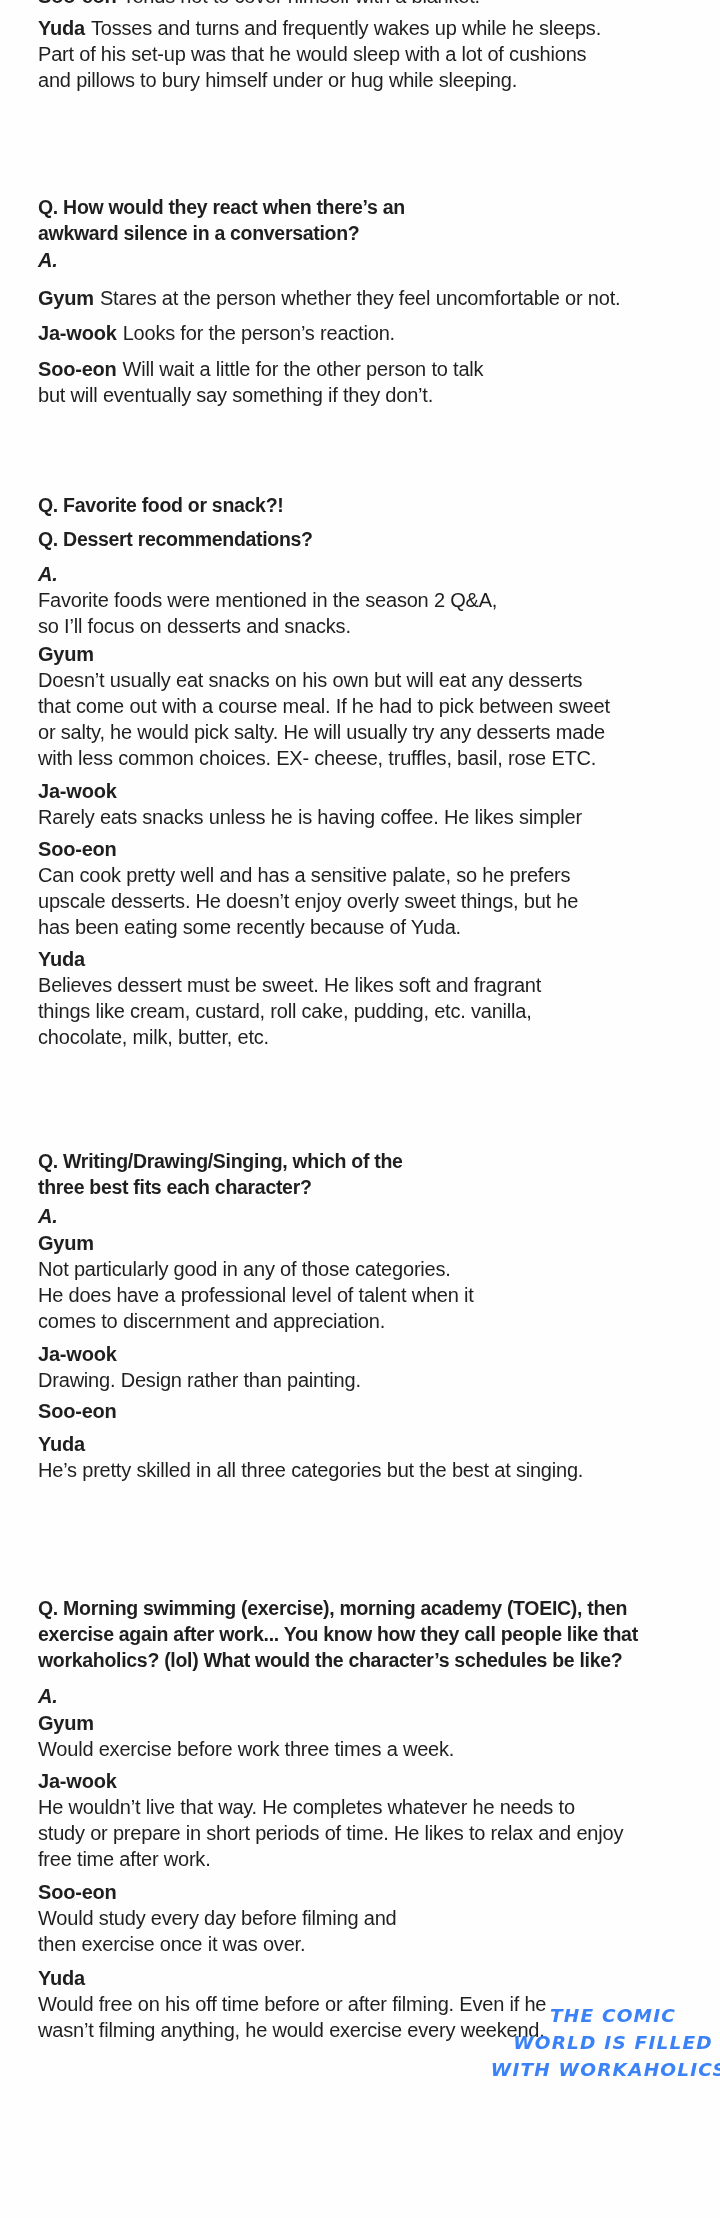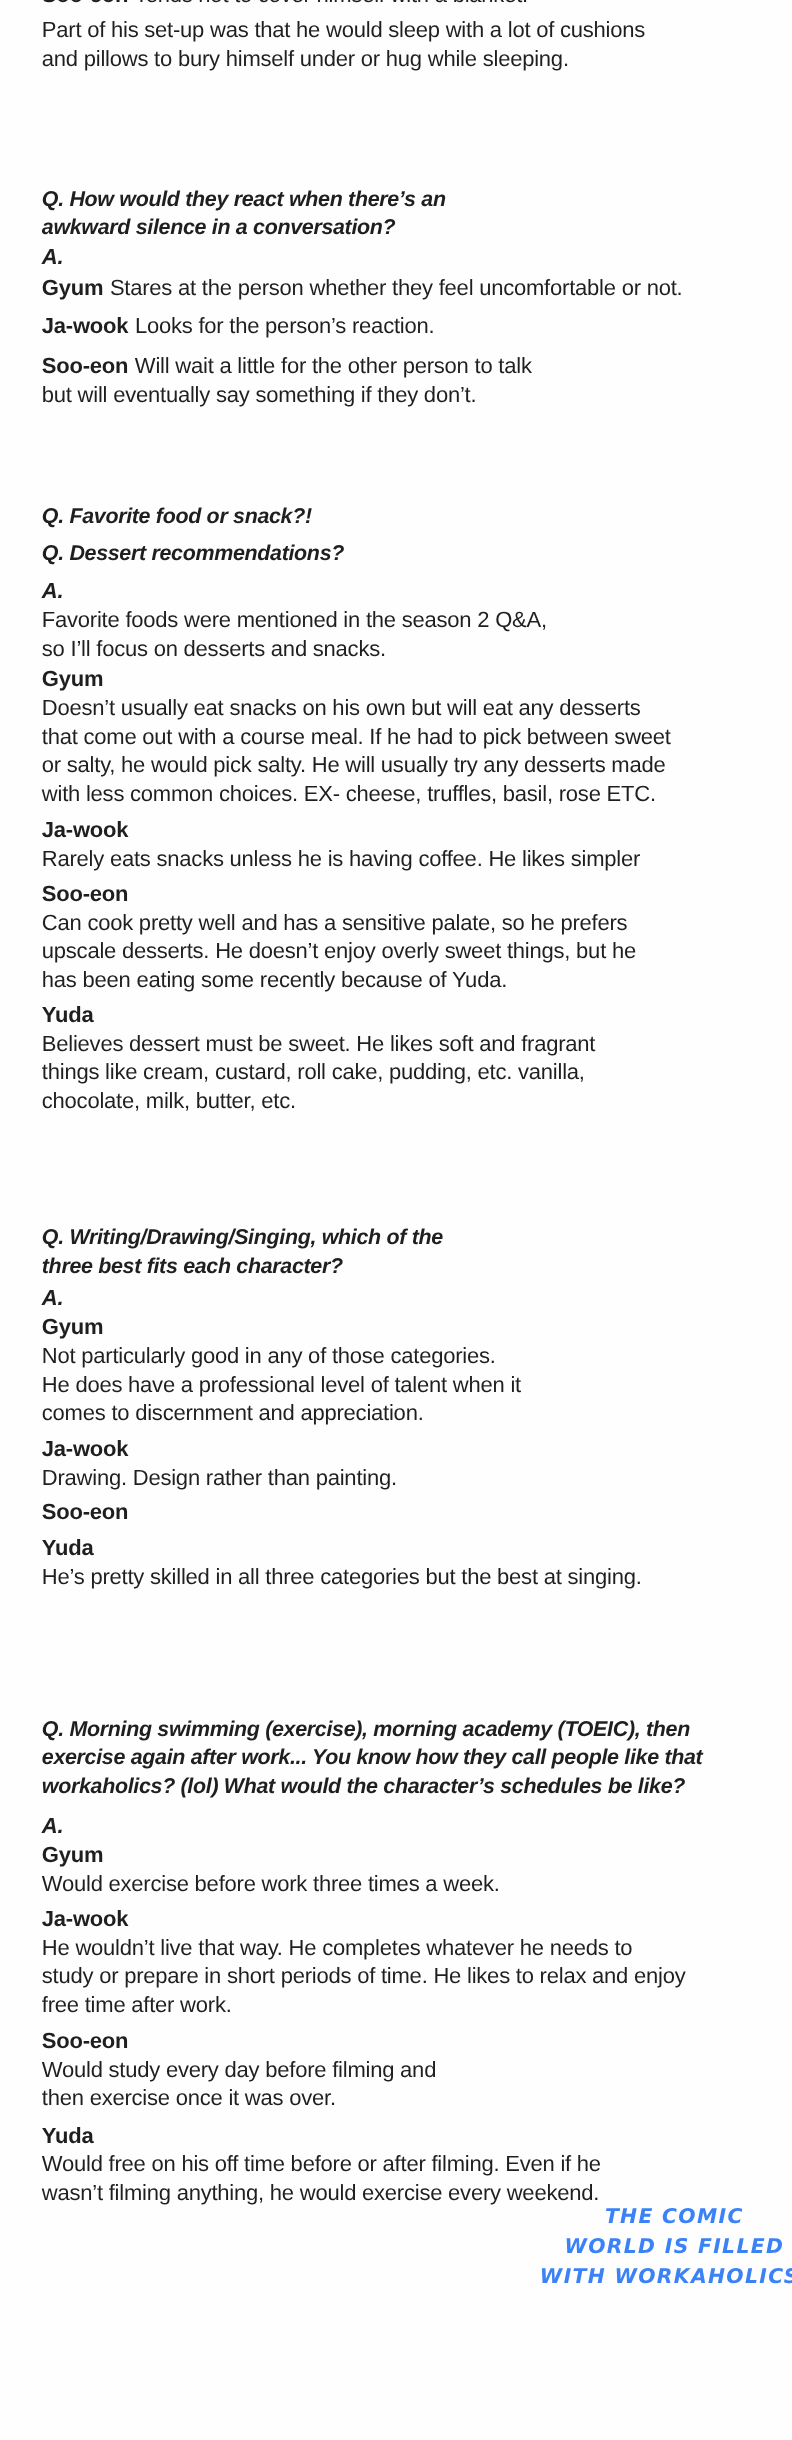--- a/index.html
+++ b/index.html
@@ -15,21 +15,20 @@
   .content { padding-left: 38px; padding-right: 8px; }
   .line {
     font-size: 20px;
     line-height: 26px;
     letter-spacing: -0.2px;
     white-space: nowrap;
   }
   .q-line {
     font-size: 19.5px;
     font-weight: 700;
-    font-style: italic;
     letter-spacing: -0.3px;
   }
   .a-label { font-style: italic; font-weight: 700; }
   .speaker { font-weight: 700; margin-right: 0.3em; }
   .name-line { font-weight: 700; }
   .watermark {
     position: absolute;
     left: 452px;
     top: 2002px;
     width: 256px;
@@ -47,29 +46,30 @@
 </style>
 </head>
 <body>
 
 <div class="content">
 
   <div class="entry" style="margin-top:-17px">
     <div class="line"><span class="speaker">Soo-eon</span><span>Tends not to cover himself with a blanket.</span></div>
   </div>
   <div class="entry" style="margin-top:6px">
+    <div class="line"><span class="speaker">Yuda</span><span>Tosses and turns and frequently wakes up while he sleeps.</span></div>
     <div class="line">Part of his set-up was that he would sleep with a lot of cushions</div>
     <div class="line">and pillows to bury himself under or hug while sleeping.</div>
   </div>
 
   <div class="section" style="margin-top:101px">
     <div class="line q-line">Q. How would they react when there’s an</div>
     <div class="line q-line">awkward silence in a conversation?</div>
     <div class="line a-label" style="margin-top:1px">A.</div>
-    <div class="entry" style="margin-top:2px">
+    <div class="entry" style="margin-top:12px">
       <div class="line"><span class="speaker">Gyum</span><span>Stares at the person whether they feel uncomfortable or not.</span></div>
     </div>
     <div class="entry" style="margin-top:9px">
       <div class="line"><span class="speaker">Ja-wook</span><span>Looks for the person’s reaction.</span></div>
     </div>
     <div class="entry" style="margin-top:10px">
       <div class="line"><span class="speaker">Soo-eon</span><span>Will wait a little for the other person to talk</span></div>
       <div class="line">but will eventually say something if they don’t.</div>
     </div>
   </div>

